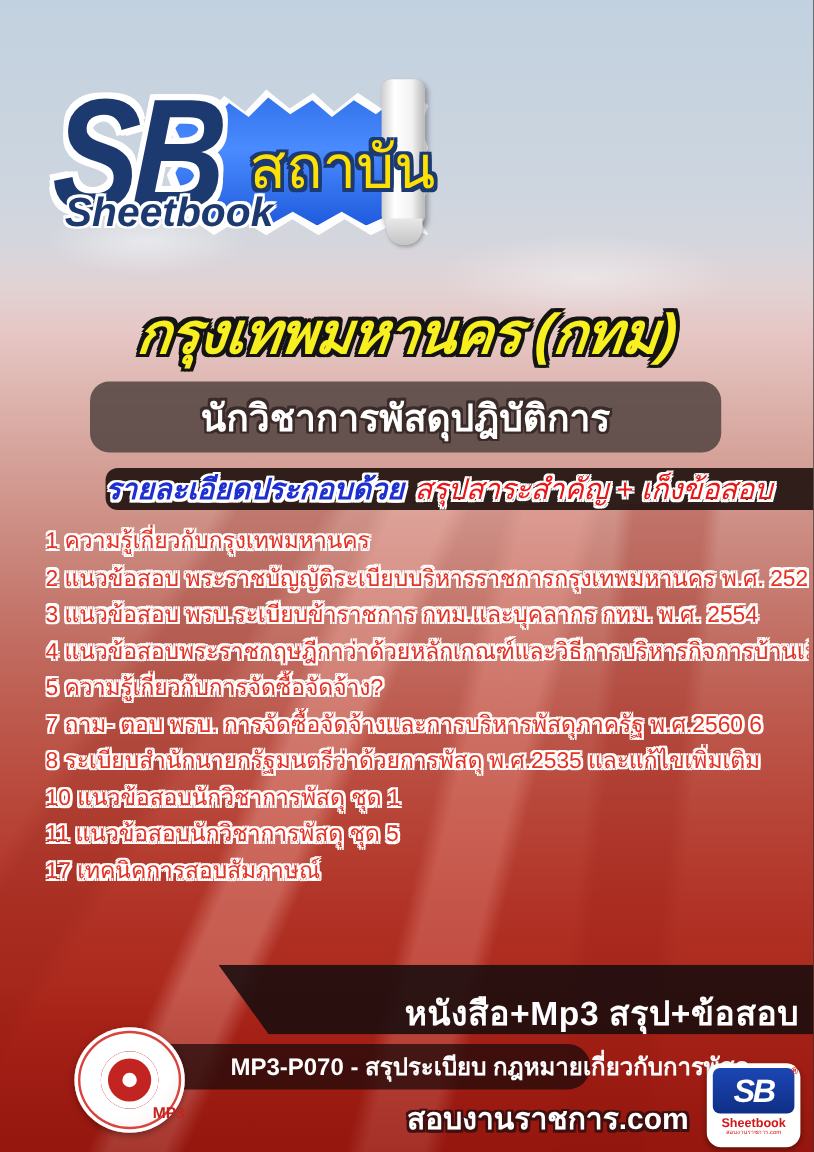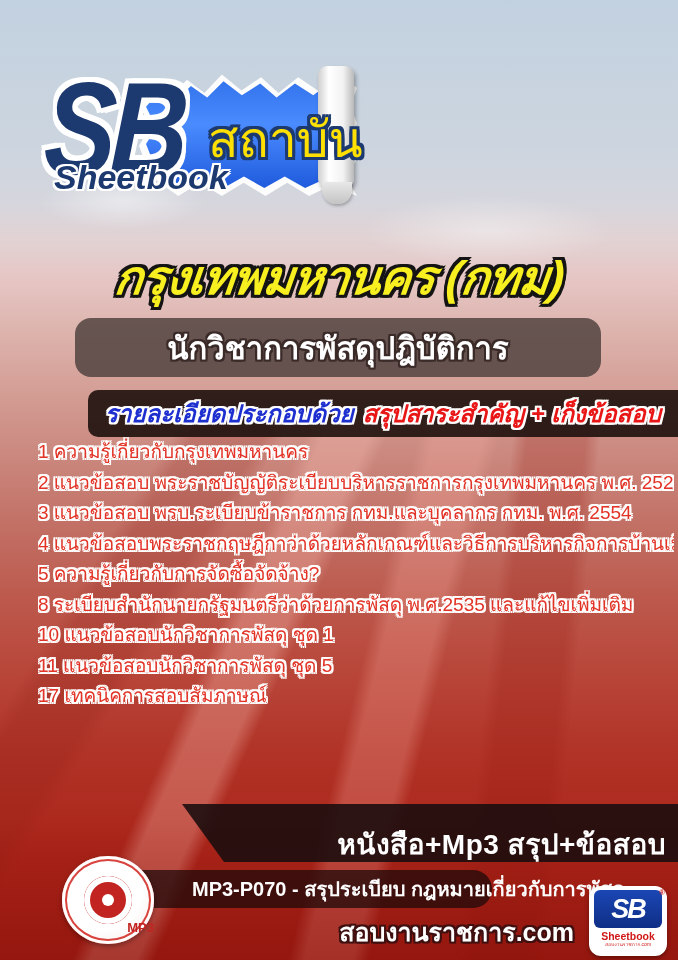--- a/index.html
+++ b/index.html
@@ -74,26 +74,26 @@
     font-size:47px; font-weight:900; font-style:italic; letter-spacing:-1px;
     color:#f8ef20; --ow:3px; --oc:#141414; transform:skewX(-6deg); white-space:nowrap; }
 
   .position-box { position:absolute; left:75px; top:318px; width:526px; height:59px;
     background:rgba(72,60,58,.80); border-radius:16px;
     display:flex; align-items:center; justify-content:center; }
   .position-box span { font-size:31px; font-weight:900; color:#ffffff;
     --ow:2px; --oc:#3a2a28; }
 
   
-  .banner { position:absolute; left:88px; right:0; top:390px; height:47px;
+  .banner { position:absolute; left:88px; right:0; top:390px; height:35px;
     background:rgba(30,17,13,.90); border-radius:10px 0 0 10px;
-    display:flex; align-items:center; justify-content:center; gap:9px; }
+    display:flex; align-items:center; justify-content:flex-start; gap:9px; }
   .banner .pre  { font-size:24px; font-weight:900; font-style:italic; color:#1e2fd0;
     --ow:2px; --oc:#ffffff; }
-  .banner .hl   { font-size:24px; font-weight:700; font-style:italic; color:#e81616;
+  .banner .hl   { font-size:24px; font-weight:400; font-style:italic; color:#e81616;
     --ow:2px; --oc:#ffffff; }
 
   
   .contents { position:absolute; left:38px; top:437px; width:636px; }
   .contents .row { height:30.5px; line-height:30.5px; white-space:nowrap; overflow:hidden;
     font-size:19px; font-weight:400; color:#e23326; --ow:2px; --oc:#ffffff; }
 
   
   .foot-bar { position:absolute; left:182px; top:804px; width:496px; height:58px;
     background:rgba(24,12,14,.88);
@@ -156,20 +156,21 @@
     <span class="pre t-out">รายละเอียดประกอบด้วย</span>
     <span class="hl t-out">สรุปสาระสำคัญ + เก็งข้อสอบ</span>
   </div>
 
   <div class="contents">
     <div class="row t-out">1 ความรู้เกี่ยวกับกรุงเทพมหานคร</div>
     <div class="row t-out">2 แนวข้อสอบ พระราชบัญญัติระเบียบบริหารราชการกรุงเทพมหานคร พ.ศ. 2528 และแก้ไขเพิ่มเติม</div>
     <div class="row t-out">3 แนวข้อสอบ พรบ.ระเบียบข้าราชการ กทม.และบุคลากร กทม. พ.ศ. 2554</div>
     <div class="row t-out">4 แนวข้อสอบพระราชกฤษฎีกาว่าด้วยหลักเกณฑ์และวิธีการบริหารกิจการบ้านเมืองที่ดี</div>
     <div class="row t-out">5 ความรู้เกี่ยวกับการจัดซื้อจัดจ้าง?</div>
+    <div class="row t-out">7 ถาม- ตอบ พรบ. การจัดซื้อจัดจ้างและการบริหารพัสดุภาครัฐ พ.ศ.2560 6</div>
     <div class="row t-out">8 ระเบียบสำนักนายกรัฐมนตรีว่าด้วยการพัสดุ พ.ศ.2535 และแก้ไขเพิ่มเติม</div>
     <div class="row t-out">10 แนวข้อสอบนักวิชาการพัสดุ ชุด 1</div>
     <div class="row t-out">11 แนวข้อสอบนักวิชาการพัสดุ ชุด 5</div>
     <div class="row t-out">17 เทคนิคการสอบสัมภาษณ์</div>
   </div>
 
   <div class="foot-bar">
     <div class="l1">หนังสือ+Mp3 สรุป+ข้อสอบ</div>
     <div class="l2">ใช้ฟังใน IPad,IPhone,มือถือ,รถยนต์ จำได้ดีนักแล</div>
   </div>

